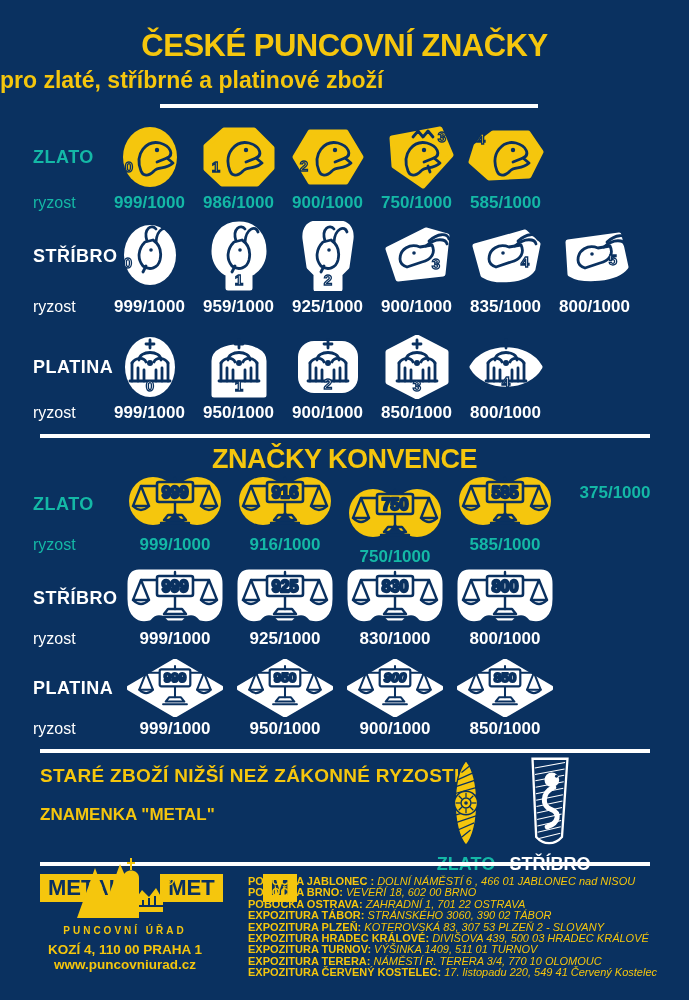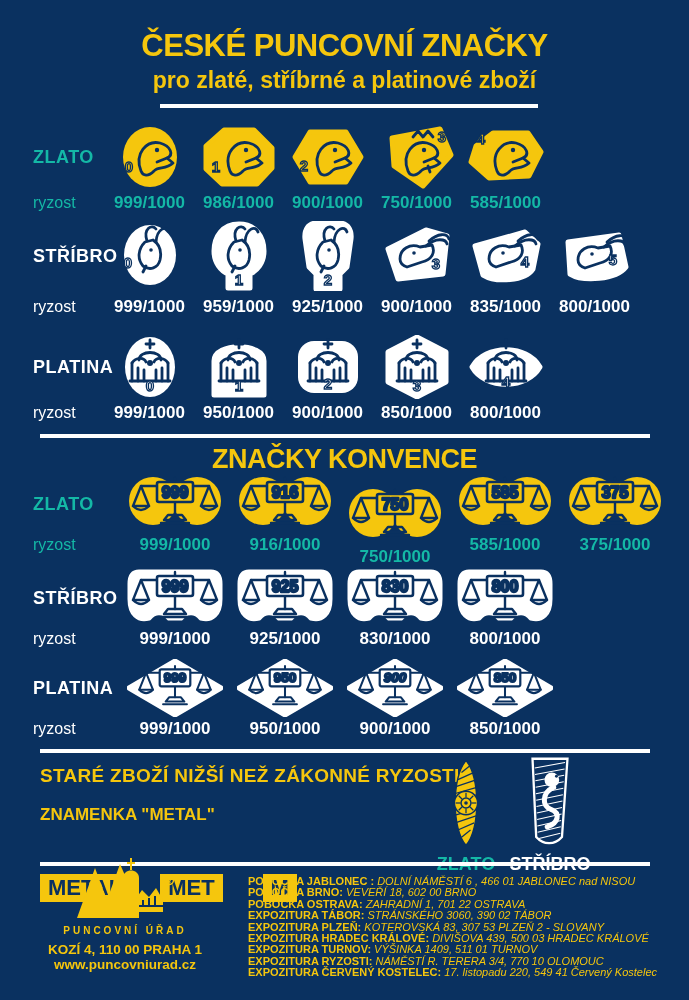--- a/index.html
+++ b/index.html
@@ -1,21 +1,21 @@
 <!DOCTYPE html>
 <html><head>
 <meta charset="utf-8">
 <style>
   html,body{margin:0;padding:0;background:#444;}
   .poster{position:relative;width:689px;height:1000px;background:#0a3160;overflow:hidden;
           font-family:"Liberation Sans",sans-serif;}
   .gold{color:#14b8a6;} .white{color:#ffffff;}
   .page-title{position:absolute;top:28px;left:0;width:100%;text-align:center;
               font-size:31px;font-weight:bold;color:#f5c60d;letter-spacing:-0.5px;}
-  .page-subtitle{position:absolute;top:67px;left:0;width:100%;text-align:center;
+  .page-subtitle{position:absolute;top:67px;left:0;width:100%;text-align:left;
                  font-size:23px;font-weight:bold;color:#f5c60d;}
   .hr{position:absolute;background:#ffffff;}
   #hr1{left:160px;top:104px;width:378px;height:4px;}
   #hr2{left:40px;top:434px;width:610px;height:4px;}
   #hr3{left:40px;top:749px;width:610px;height:4px;}
   #hr4{left:40px;top:862px;width:610px;height:4px;}
   .section-title{position:absolute;top:444px;left:0;width:100%;text-align:center;
                  font-size:27px;font-weight:bold;color:#f5c60d;letter-spacing:-0.5px;}
   .hm-row{position:absolute;left:33px;display:flex;align-items:flex-start;}
   .row-label{display:flex;flex-direction:column;}
@@ -445,39 +445,20 @@
                 <path d="M41 40 H55 L59 45 H37 Z"></path>
                 <path d="M34 48 H62"></path>
                 <rect x="30" y="7" width="36" height="20" rx="2" fill="#f5c60d" stroke="#0a3160" stroke-width="2.6"></rect>
                 <text x="48" y="22.5" text-anchor="middle" font-size="16" font-weight="bold" font-family="&quot;Liberation Sans&quot;,sans-serif" fill="#0a3160">585</text>
               </g>
             </svg>
           </div>
           <div class="fineness gold">585/1000</div>
         </div>
         <div class="mark-cell" style="width: 110px;">
-          <div class="mark-box" style="height: 52px;">
-            <svg viewBox="0 0 96 58" width="96" height="58">
-              <circle cx="26" cy="26" r="24" fill="#f5c60d"></circle>
-              <circle cx="70" cy="26" r="24" fill="#f5c60d"></circle>
-              <g fill="none" stroke="#0a3160" stroke-width="2.4" stroke-linecap="round" stroke-linejoin="round">
-                <path d="M48 3 V7"></path>
-                <path d="M14 11 H82"></path>
-                <path d="M14 11 L6 31 H22 Z"></path>
-                <path d="M6 31 Q14 39 22 31"></path>
-                <path d="M82 11 L74 31 H90 Z"></path>
-                <path d="M74 31 Q82 39 90 31"></path>
-                <path d="M48 27 V40"></path>
-                <path d="M41 40 H55 L59 45 H37 Z"></path>
-                <path d="M34 48 H62"></path>
-                <rect x="30" y="7" width="36" height="20" rx="2" fill="#f5c60d" stroke="#0a3160" stroke-width="2.6"></rect>
-                <text x="48" y="22.5" text-anchor="middle" font-size="16" font-weight="bold" font-family="&quot;Liberation Sans&quot;,sans-serif" fill="#0a3160">375</text>
-              </g>
-            </svg>
-          </div>
           <div class="fineness gold">375/1000</div>
         </div>
       </div>
       <div class="hm-row" style="top: 572px;">
         <div class="row-label" style="width: 87px;">
           <div class="label-box white" style="height: 52px;">STŘÍBRO</div>
           <div class="ryzost white">ryzost</div>
         </div>
         <div class="mark-cell" style="width: 110px;">
           <div class="mark-box" style="height: 52px;">
@@ -733,16 +714,16 @@
   </div>
 
   <div class="offices" id="offices">
       <div class="office-line"><span class="office-name">POBOČKA JABLONEC :</span> <span class="office-addr">DOLNÍ NÁMĚSTÍ 6 , 466 01 JABLONEC nad NISOU</span></div>
       <div class="office-line"><span class="office-name">POBOČKA BRNO:</span> <span class="office-addr">VEVEŘÍ 18, 602 00 BRNO</span></div>
       <div class="office-line"><span class="office-name">POBOČKA OSTRAVA:</span> <span class="office-addr">ZAHRADNÍ 1, 701 22 OSTRAVA</span></div>
       <div class="office-line"><span class="office-name">EXPOZITURA TÁBOR:</span> <span class="office-addr">STRÁNSKÉHO 3060, 390 02 TÁBOR</span></div>
       <div class="office-line"><span class="office-name">EXPOZITURA PLZEŇ:</span> <span class="office-addr">KOTEROVSKÁ 83, 307 53 PLZEŇ 2 - SLOVANY</span></div>
       <div class="office-line"><span class="office-name">EXPOZITURA HRADEC KRÁLOVÉ:</span> <span class="office-addr">DIVIŠOVA 439, 500 03 HRADEC KRÁLOVÉ</span></div>
       <div class="office-line"><span class="office-name">EXPOZITURA TURNOV:</span> <span class="office-addr">VÝŠINKA 1409, 511 01 TURNOV</span></div>
-      <div class="office-line"><span class="office-name">EXPOZITURA RYZOSTI:</span> <span class="office-addr">NÁMĚSTÍ R. TERERA 3/4, 770 10 OLOMOUC</span></div>
+      <div class="office-line"><span class="office-name">EXPOZITURA TERERA:</span> <span class="office-addr">NÁMĚSTÍ R. TERERA 3/4, 770 10 OLOMOUC</span></div>
       <div class="office-line"><span class="office-name">EXPOZITURA ČERVENÝ KOSTELEC:</span> <span class="office-addr">17. listopadu 220, 549 41 Červený Kostelec</span></div>
     </div>
 </div>
 
 </body></html>

